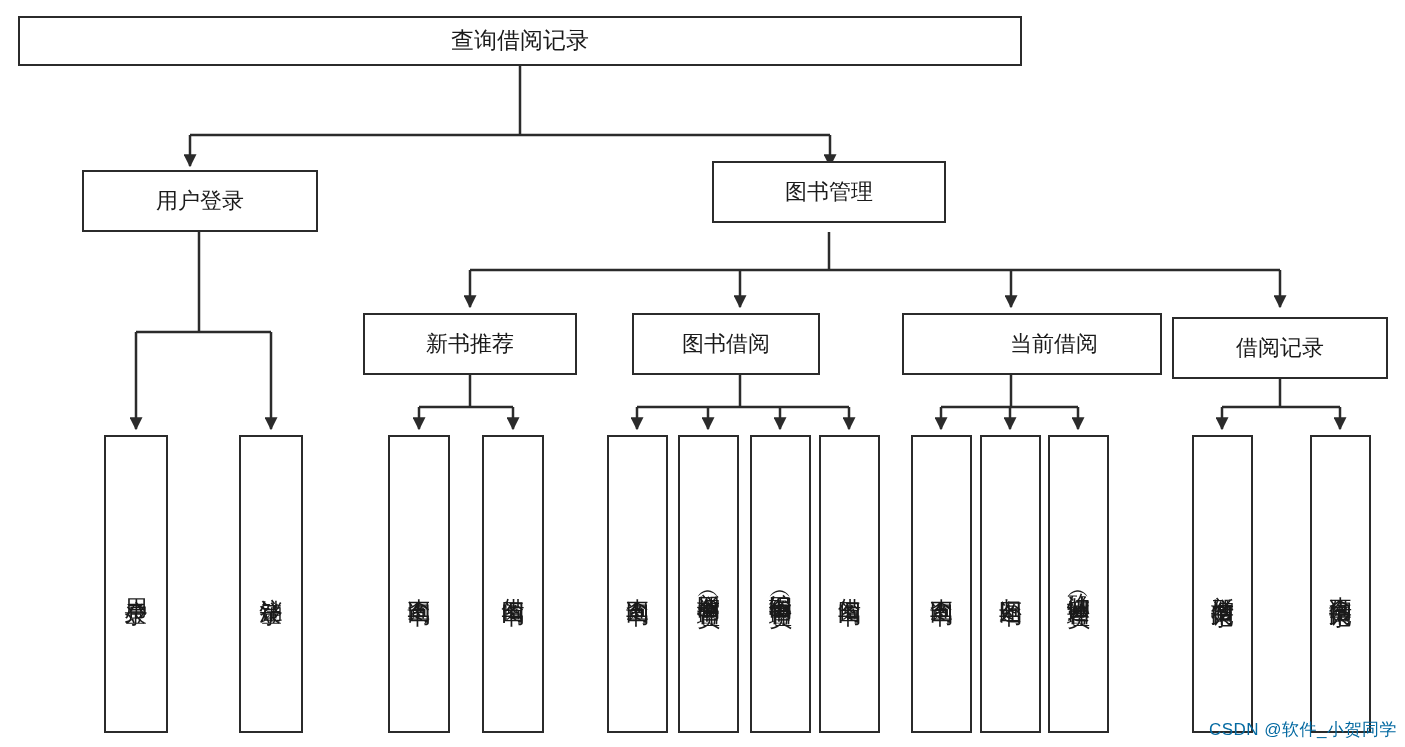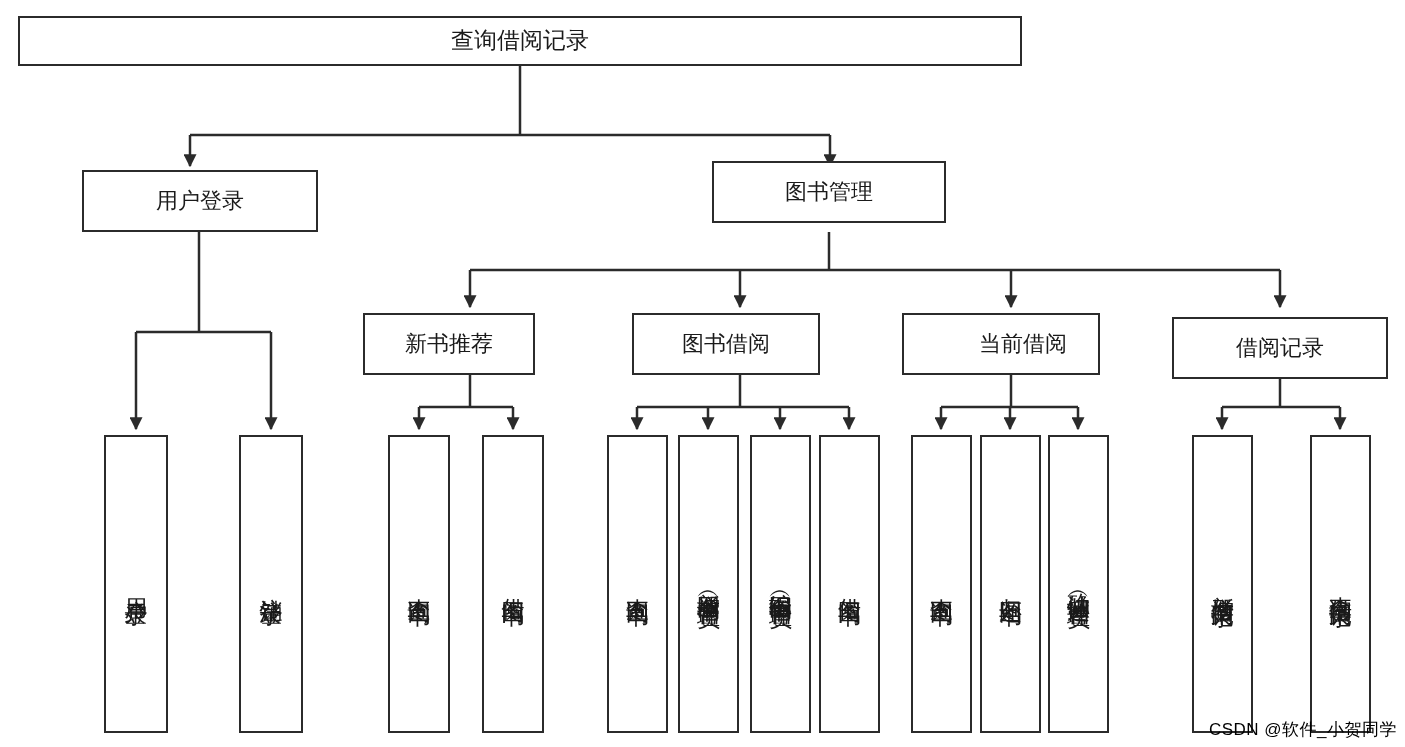--- a/index.html
+++ b/index.html
@@ -54,21 +54,21 @@
     top: 0;
     width: 1405px;
     height: 747px;
     pointer-events: none;
   }
   .watermark {
     position: absolute;
     right: 8px;
     bottom: 6px;
     font-size: 17px;
-    color: #000000;
+    color: #0369a1;
     letter-spacing: 0.5px;
     white-space: nowrap;
   }
 </style>
 </head>
 <body>
 
 <div id="canvas">
 
   <svg class="edges" viewBox="0 0 1405 747" xmlns="http://www.w3.org/2000/svg">
@@ -125,27 +125,27 @@
     <span class="label">查询借阅记录</span>
   </div>
 
   <div class="node node-l2" style="left:82px; top:170px; width:236px; height:62px;">
     <span class="label">用户登录</span>
   </div>
   <div class="node node-l2" style="left:712px; top:161px; width:234px; height:62px;">
     <span class="label">图书管理</span>
   </div>
 
-  <div class="node node-l3" style="left:363px; top:313px; width:172px; height:62px;">
+  <div class="node node-l3" style="left:363px; top:313px; width:214px; height:62px;">
     <span class="label">新书推荐</span>
   </div>
   <div class="node node-l3" style="left:632px; top:313px; width:188px; height:62px;">
     <span class="label">图书借阅</span>
   </div>
-  <div class="node node-l3" style="left:902px; top:313px; width:198px; height:62px;padding-left:44px;">
+  <div class="node node-l3" style="left:902px; top:313px; width:260px; height:62px;padding-left:44px;">
     <span class="label">当前借阅</span>
   </div>
   <div class="node node-l3" style="left:1172px; top:317px; width:216px; height:62px;">
     <span class="label">借阅记录</span>
   </div>
 
   <div class="node node-leaf" style="left:104px; top:435px; width:64px; height:298px;">
     <span class="label">用户登录</span>
   </div>
   <div class="node node-leaf" style="left:239px; top:435px; width:64px; height:298px;">

